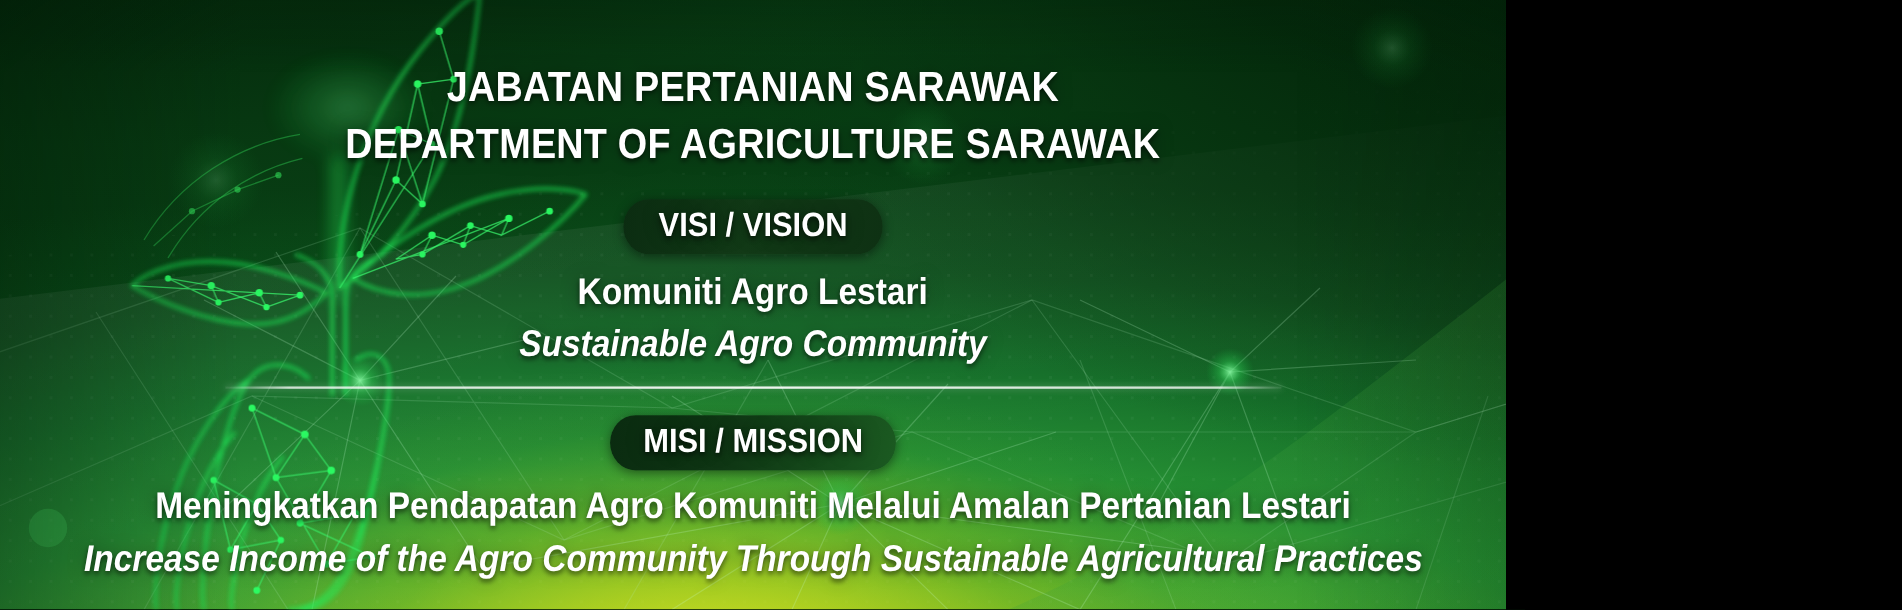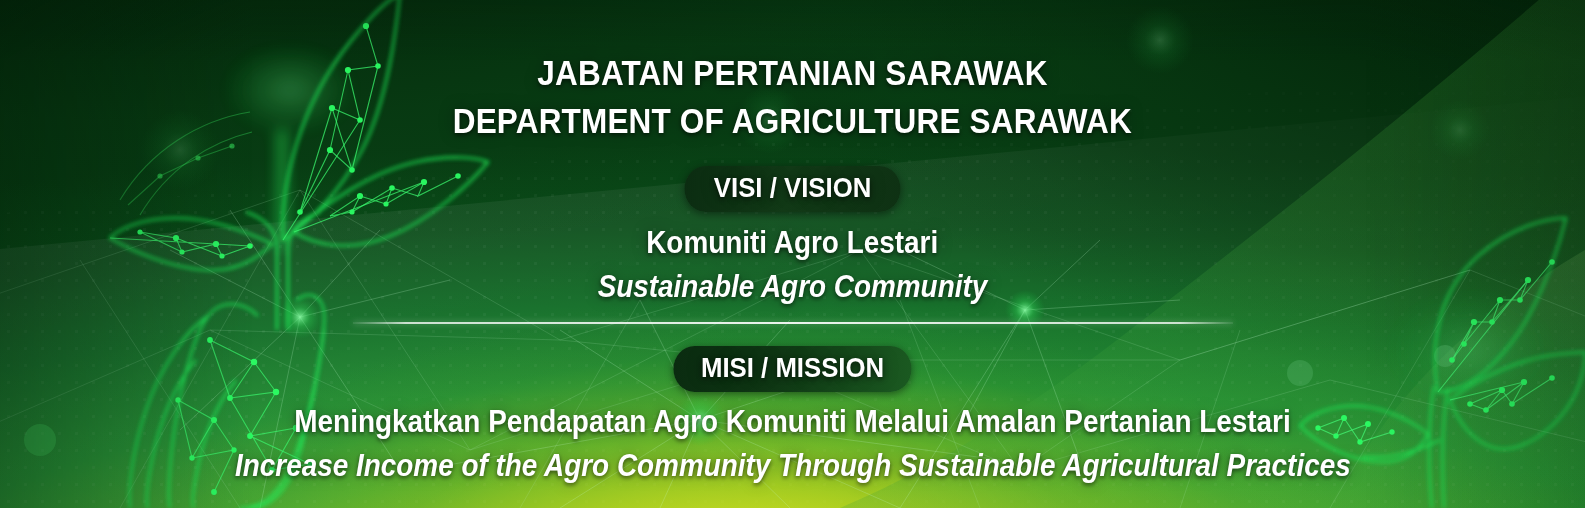--- a/index.html
+++ b/index.html
@@ -1,20 +1,20 @@
 <!DOCTYPE html>
 <html><head>
 <meta charset="utf-8">
 <style>
   html,body{margin:0;padding:0;background:#000;}
   *{box-sizing:border-box;}
 
   #banner{
     position:relative;
-    width:1585px;height:508px;
+    width:1255px;height:508px;
     overflow:hidden;
     font-family:"Liberation Sans", sans-serif;
     background:#0a3511;
   }
 
   
   .layer{position:absolute;inset:0;pointer-events:none;}
 
   
   #bg-base{

